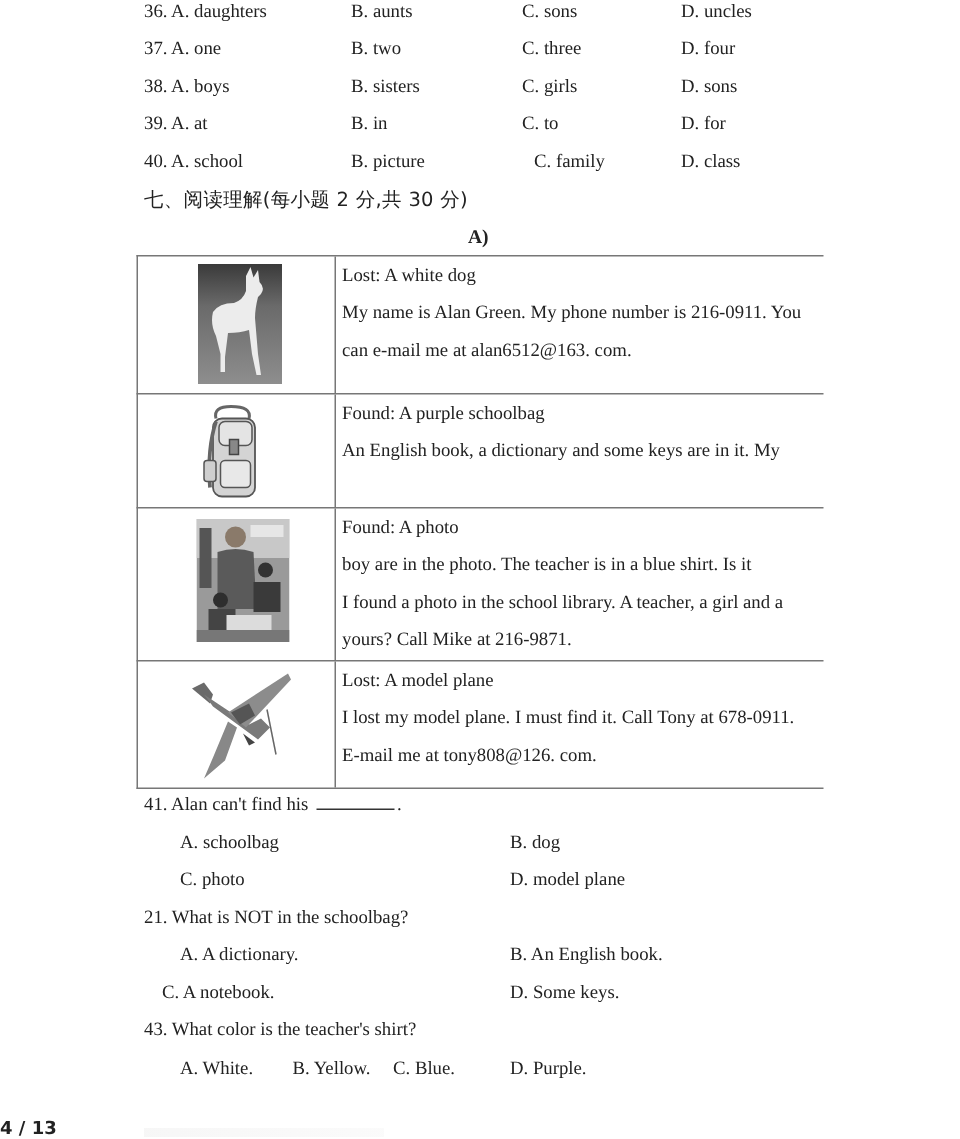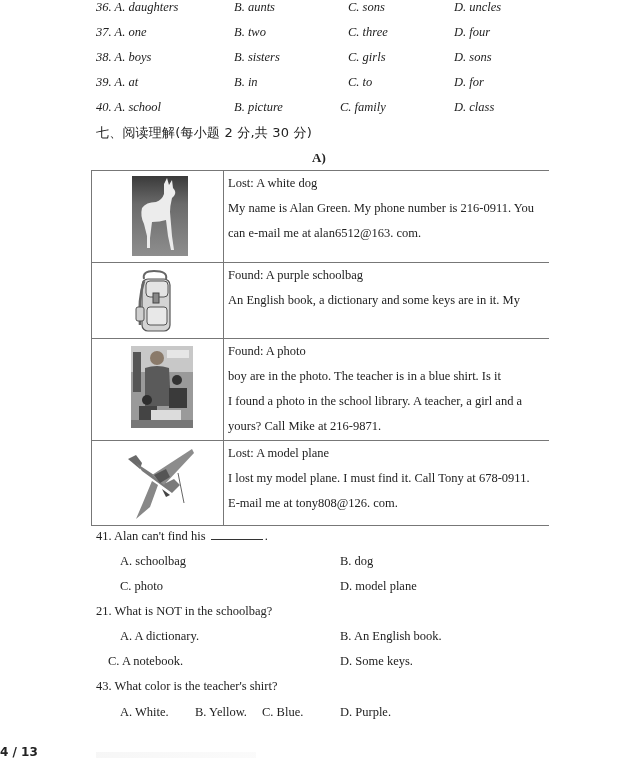--- a/index.html
+++ b/index.html
@@ -2,21 +2,21 @@
 <html><head>
 <meta charset="utf-8">
 <style>
   html, body { margin: 0; padding: 0; }
   body {
     width: 640px; height: 759px; background: #ffffff; position: relative; overflow: hidden;
     font-family: "Liberation Serif", "DejaVu Serif", serif; color: #222; font-size: 12.5px;
   }
   .abs { position: absolute; white-space: nowrap; text-align: right; }
   .opt-row { position: absolute; left: 96px; height: 16px; width: 450px; }
-  .opt-row span { position: absolute; top: 0; font-style: italic; }
+  .opt-row span { position: absolute; top: 0; }
   .section-title { left: 96px; top: 124px; font-size: 13px; font-family: "DejaVu Sans", sans-serif; letter-spacing: 0.2px; }
   .passage-label { left: 312px; top: 150px; font-weight: bold; font-size: 13px; }
 
   .table { position: absolute; left: 91px; top: 170px; width: 458px; }
   .row { position: relative; border-top: 1px solid #777; border-left: 1px solid #777; display: flex; }
   .row.last { border-bottom: 1px solid #777; }
   .imgcell { width: 131px; border-right: 1px solid #777; position: relative; }
   .txtcell { flex: 1; padding-left: 4px; font-size: 12.5px; line-height: 25px; padding-top: 0; }
   .txtcell div { white-space: nowrap; }
   .pic { position: absolute; }
@@ -51,21 +51,21 @@
   </div>
   <div class="opt-row" style="top:75px">
     <span style="left:0"><span style="position:static">39.</span> <span style="position:static">A. at</span></span>
     <span style="left:138px">B. in</span>
     <span style="left:252px">C. to</span>
     <span style="left:358px">D. for</span>
   </div>
   <div class="opt-row" style="top:100px">
     <span style="left:0"><span style="position:static">40.</span> <span style="position:static">A. school</span></span>
     <span style="left:138px">B. picture</span>
-    <span style="left:244px">C. family</span>
+    <span style="left:260px">C. family</span>
     <span style="left:358px">D. class</span>
   </div>
 </div>
 
 <div class="abs section-title">七、阅读理解(每小题 2 分,共 30 分)</div>
 <div class="abs passage-label">A)</div>
 
 <div class="table">
 
   <div class="row" style="height:91px">

